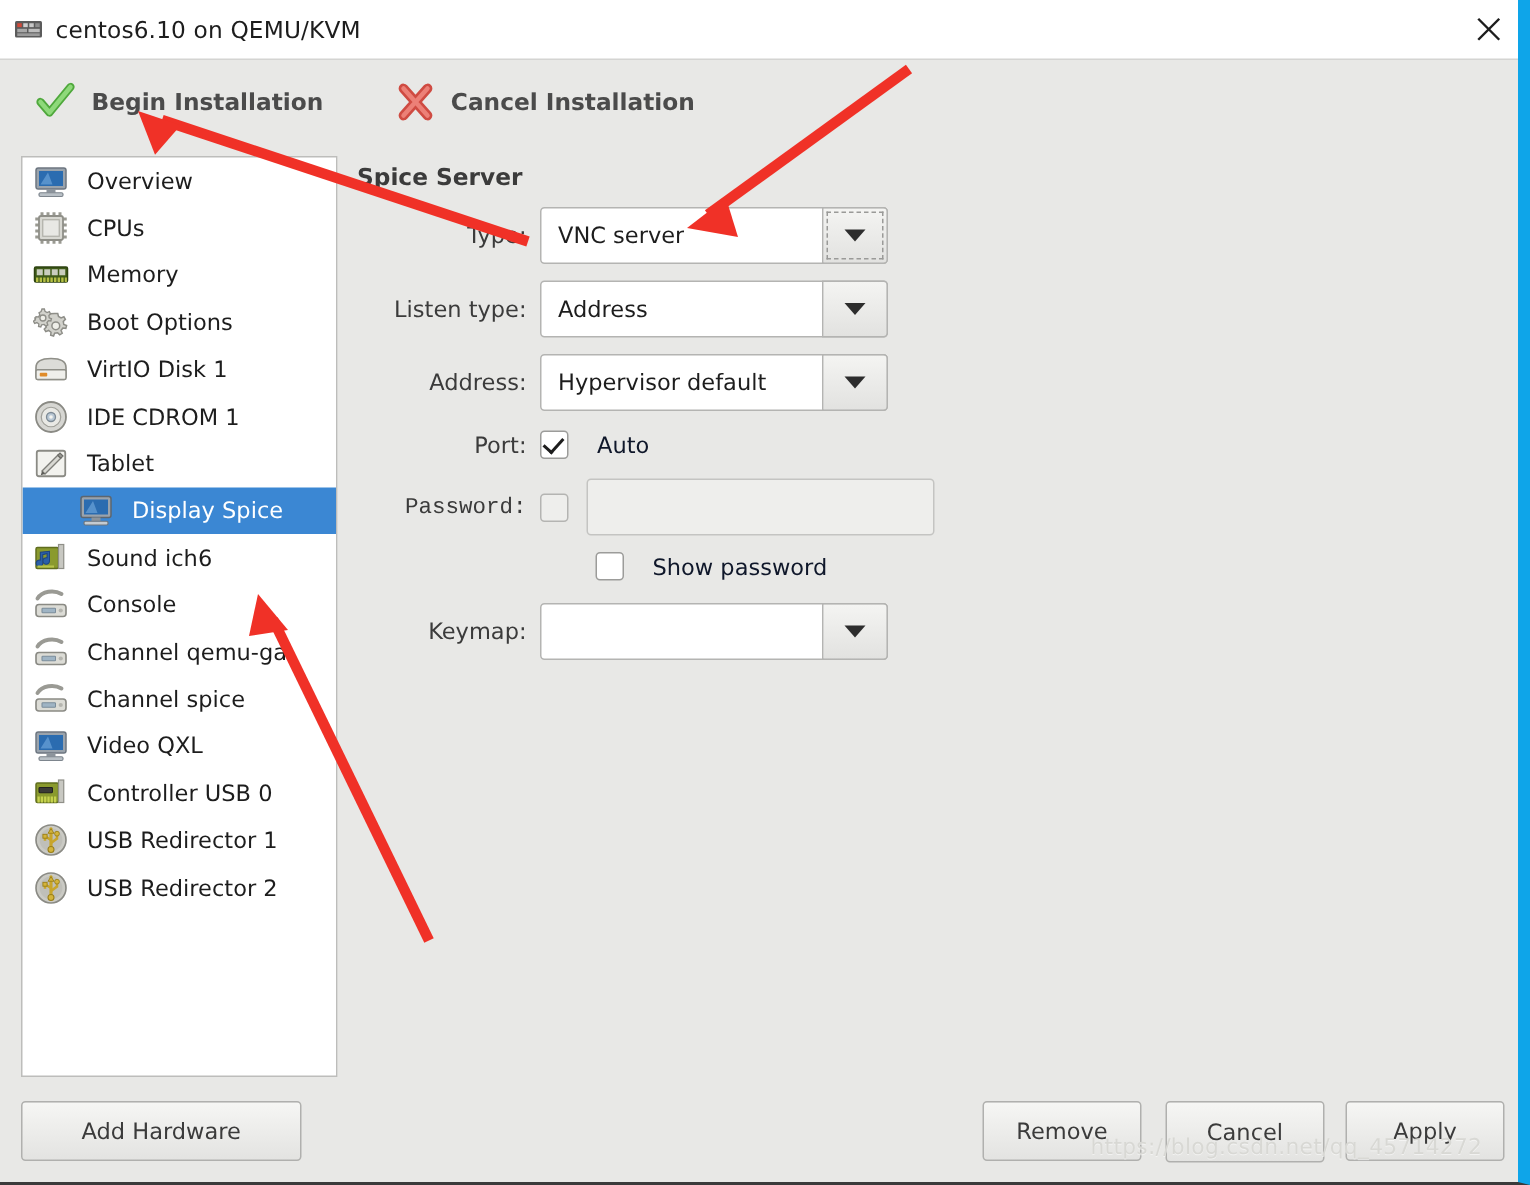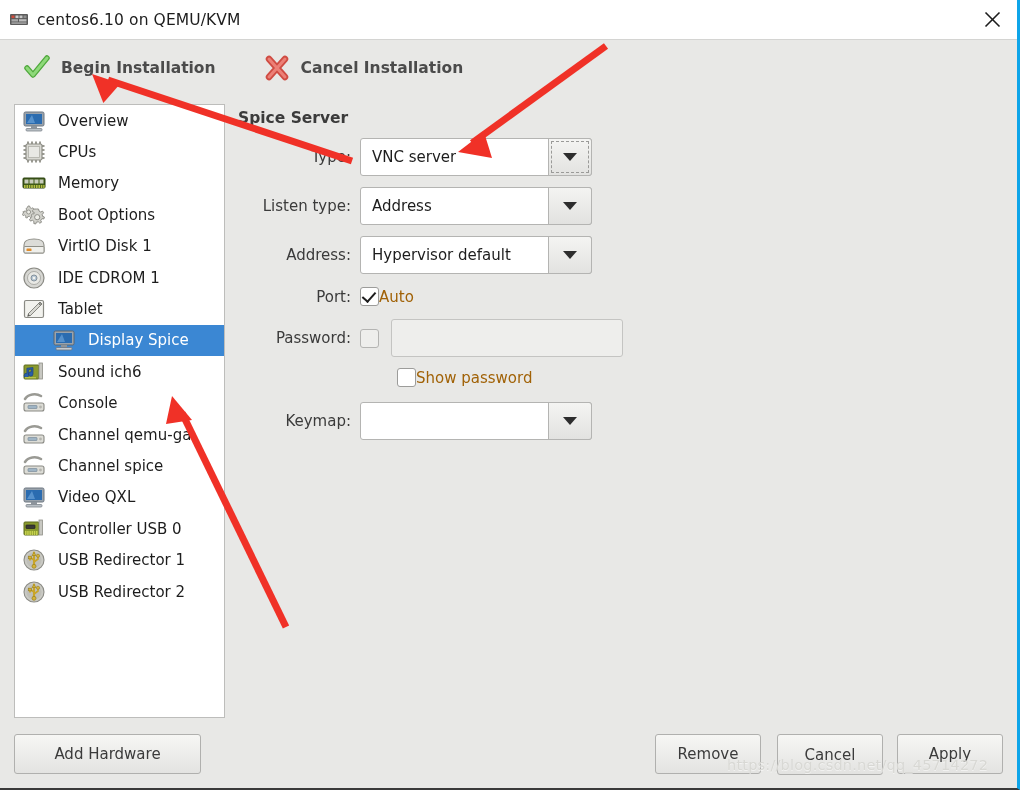--- a/index.html
+++ b/index.html
@@ -8,21 +8,21 @@
     width: 1020px; height: 790px;
     overflow: hidden;
     background: #ffffff;
     font-family: "DejaVu Sans", sans-serif;
   }
 
   #window {
     position: relative;
     width: 1020px; height: 790px;
     background: #e8e8e6;
-    border-right: 3px solid #0ea5e9;
+    border-right: 8px solid #0ea5e9;
     border-bottom: 2px solid #3a3a3a;
     overflow: hidden;
   }
 
   
   #titlebar {
     position: absolute; left: 0; top: 0;
     width: 1020px; height: 40px;
     background: #ffffff;
     border-bottom: 1px solid #d4d4d2;
@@ -152,21 +152,21 @@
   .cbox.checked::after {
     content: "";
     position: absolute; left: 4px; top: 1px;
     width: 6px; height: 11px;
     border: solid #1d1d1d;
     border-width: 0 2.6px 2.6px 0;
     transform: rotate(42deg);
   }
   .cbox.disabled { background: #eeeeec; border-color: #b4b4b2; }
   .cb-text {
-    font-size: 15px; color: #a16207; margin-left: 0;
+    font-size: 15px; color: #0f172a; margin-left: 19px;
     white-space: nowrap;
   }
 
   .textfield {
     width: 232px; height: 38px;
     background: #eeeeec;
     border: 1px solid #c4c4c2;
     border-radius: 3px;
     margin-left: 12px;
   }
@@ -538,21 +538,21 @@
           </span>
       </div>
     </div>
 
     <div class="form-row" style="margin-top:13px;">
       <div class="form-label">Port:</div>
       <div class="cbox checked"></div>
       <span class="cb-text">Auto</span>
     </div>
 
-    <div class="form-row" style="margin-top:13px;">
+    <div class="form-row" style="margin-top:13px;font-family:Liberation Mono, monospace;">
       <div class="form-label">Password:</div>
       <div class="cbox disabled"></div>
       <div class="textfield"></div>
     </div>
 
     <div class="form-row" style="margin-top:11px; padding-left:159px;">
       <div class="cbox"></div>
       <span class="cb-text">Show password</span>
     </div>
 

